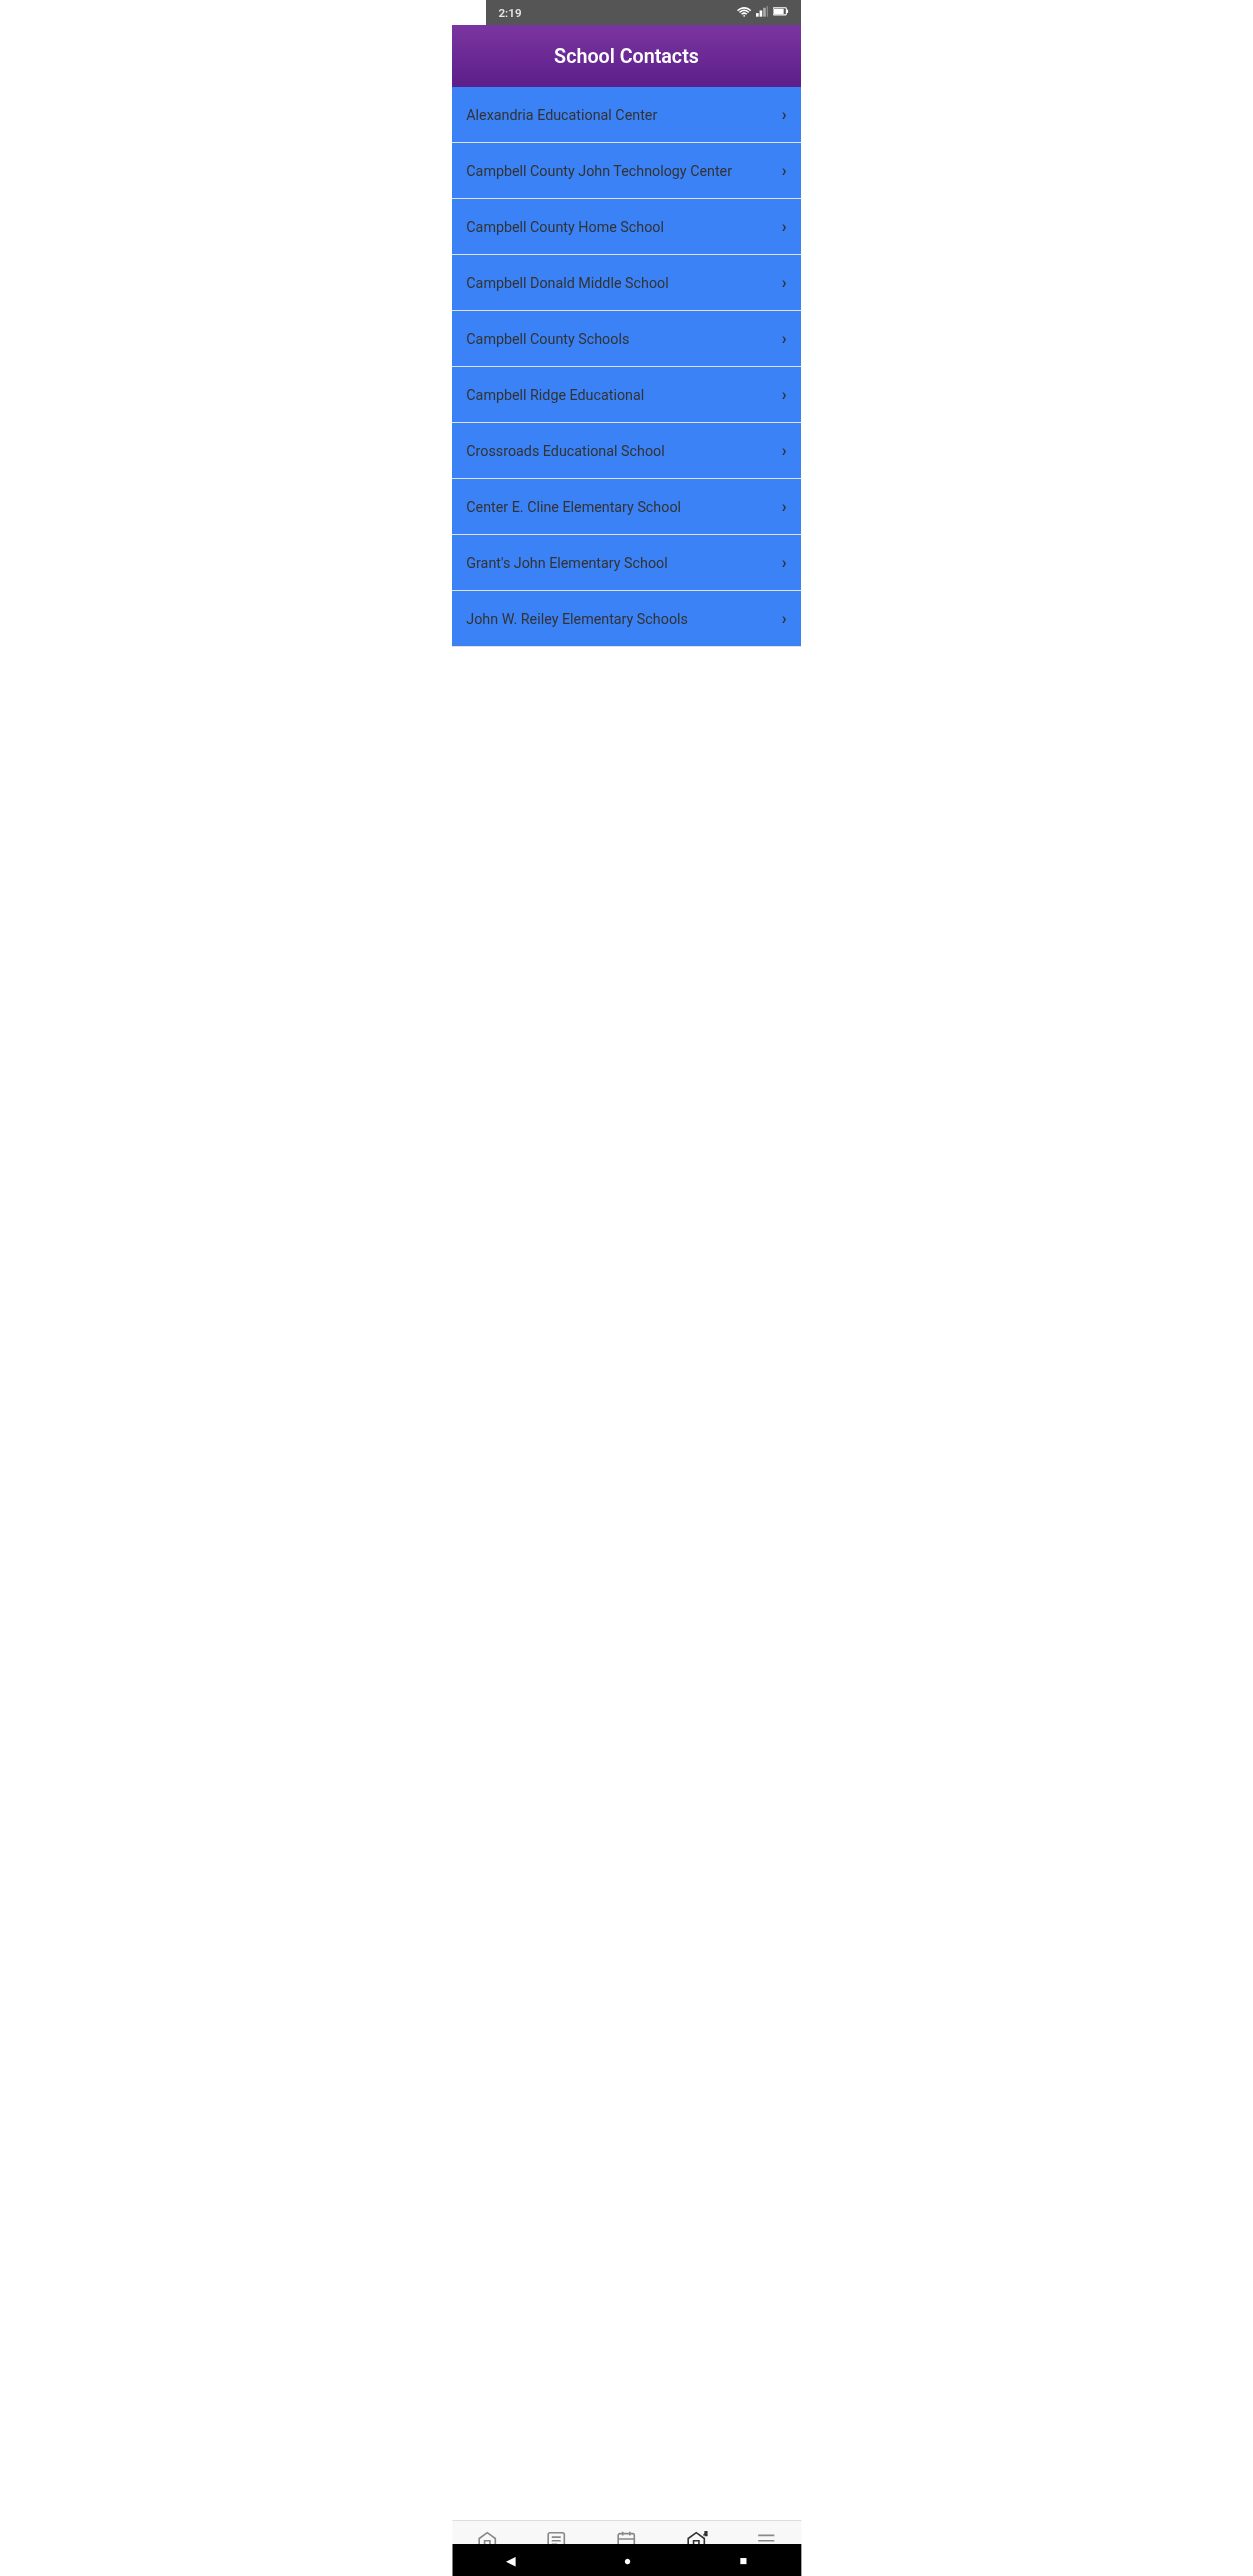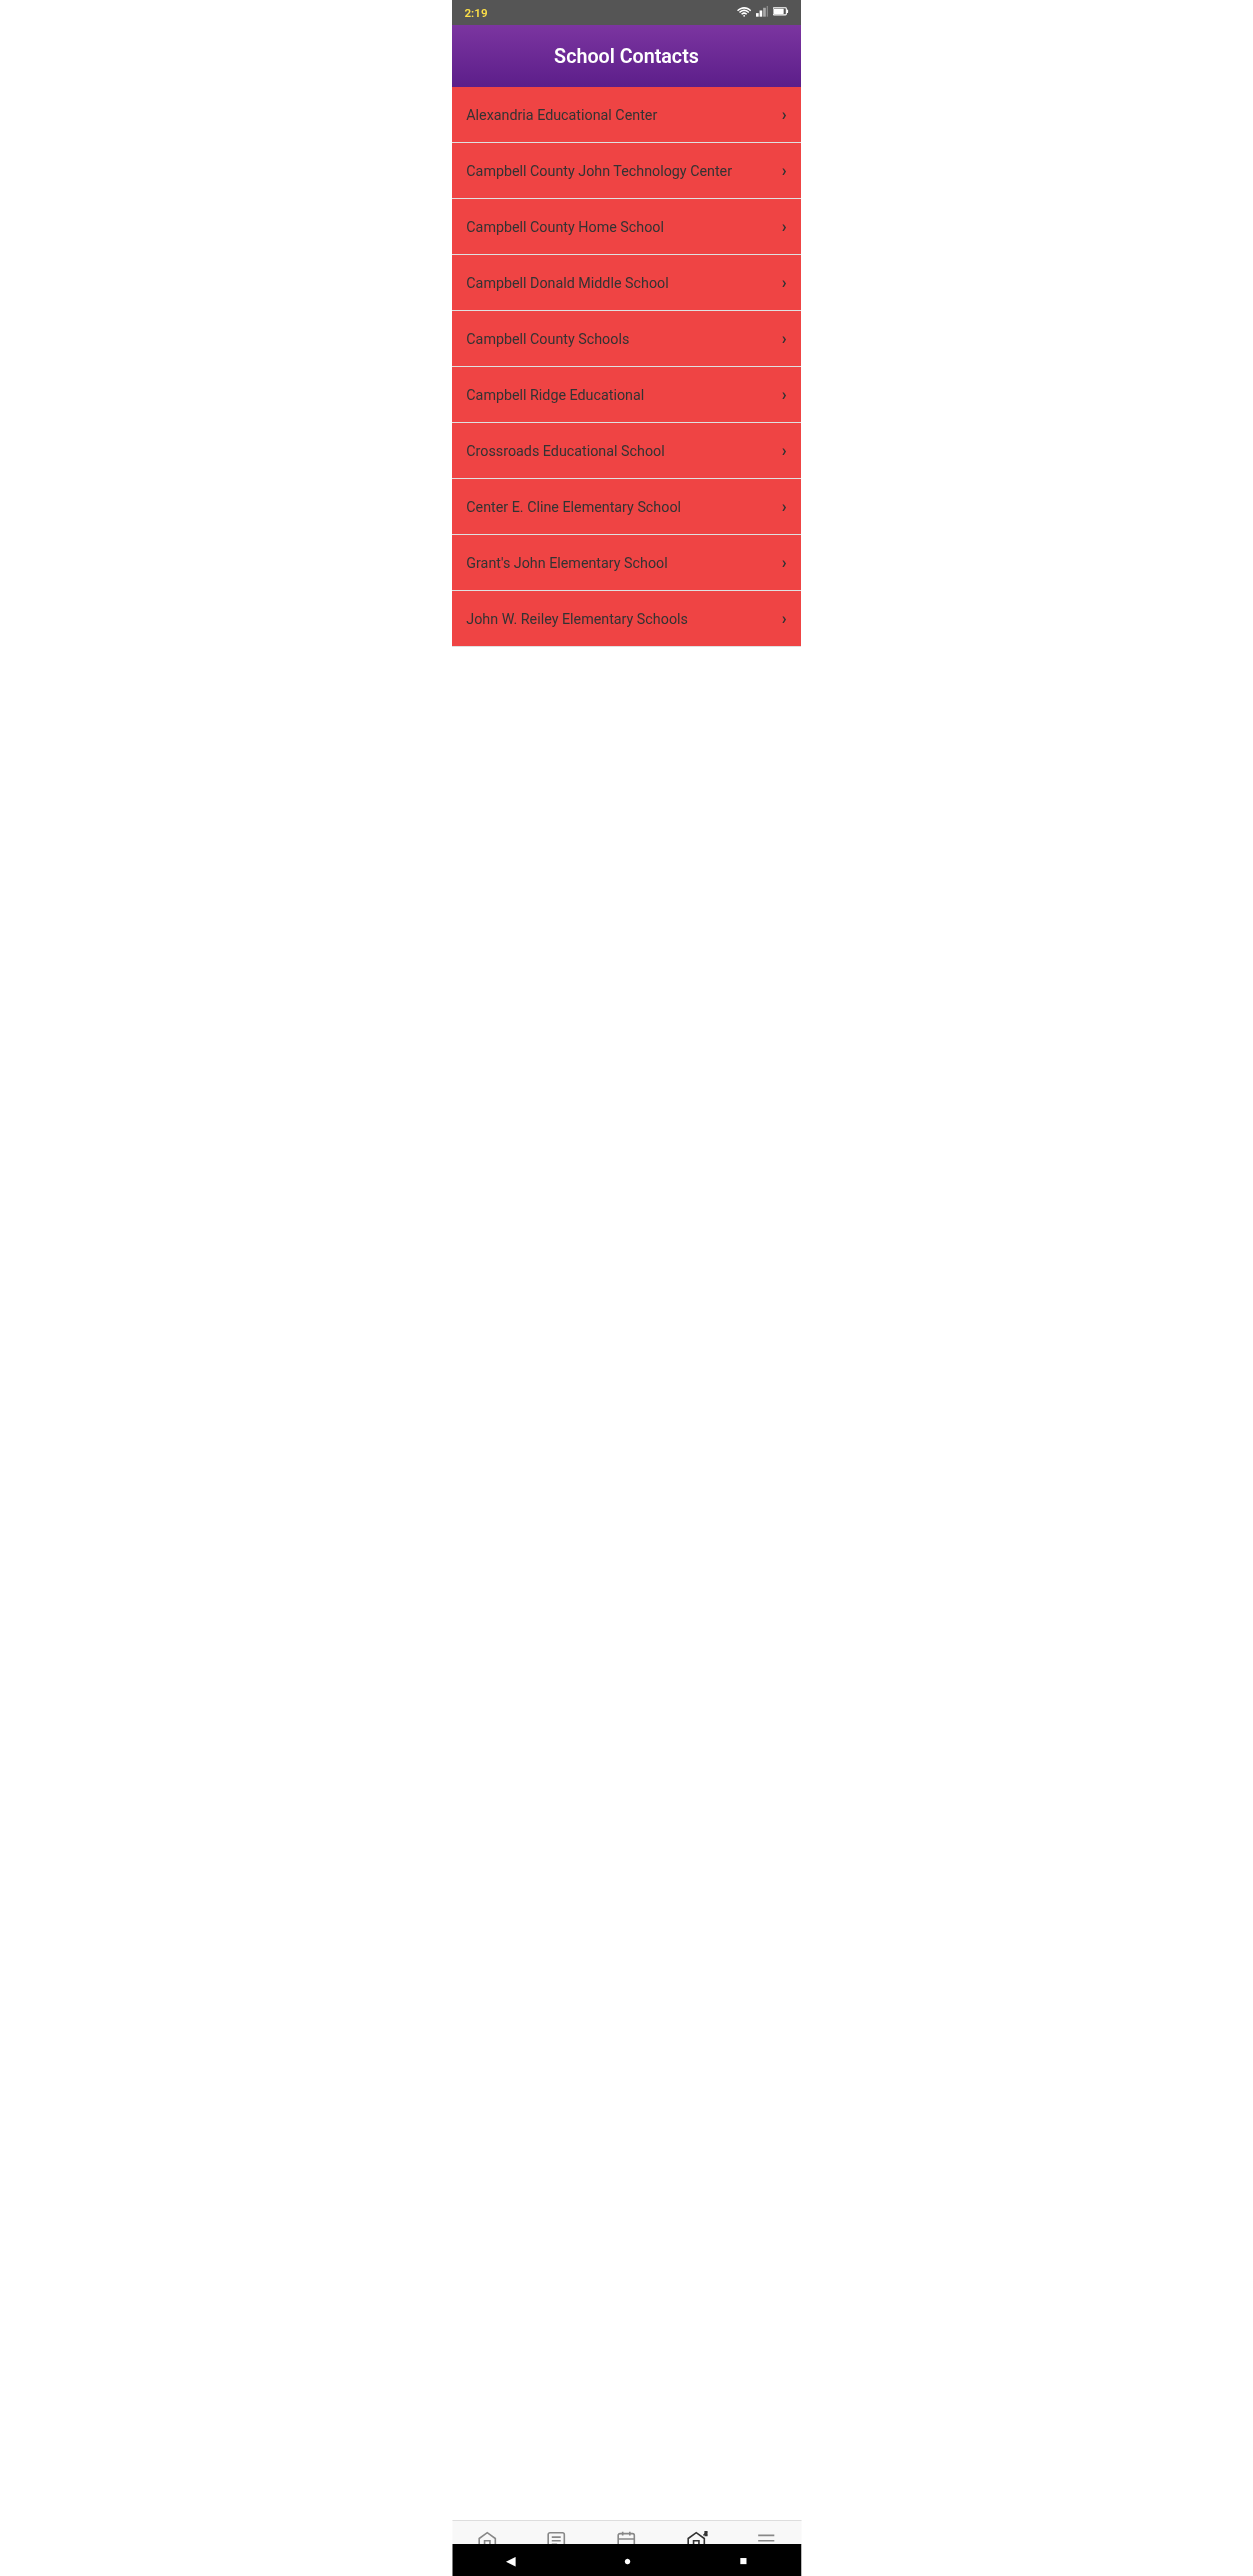--- a/index.html
+++ b/index.html
@@ -11,26 +11,27 @@
       width: 349px;
       margin: 0 auto;
       position: relative;
       min-height: 716px;
       overflow-x: hidden;
     }
 
     
     .status-bar {
       background: #555;
-      color: #fde047;
+      color: #e5e5e5;
       display: flex;
       justify-content: space-between;
       align-items: center;
       padding: 5.4px 12.5px;
       height: 25px;
+      margin-left: 34px;
     }
 
     .status-bar-time {
       font-size: 11.6px;
       font-weight: 600;
     }
 
     .status-bar-icons {
       display: flex;
       align-items: center;
@@ -49,21 +50,21 @@
     }
 
     .header-title {
       color: #fff;
       font-size: 19.7px;
       font-weight: 600;
     }
 
     
     .contact-list {
-      background: #ef4444;
+      background: #3b82f6;
     }
 
     .contact-item {
       display: flex;
       align-items: center;
       justify-content: space-between;
       padding: 18px 14.3px;
       border-bottom: 0.9px solid #e0e0e0;
       cursor: pointer;
     }

